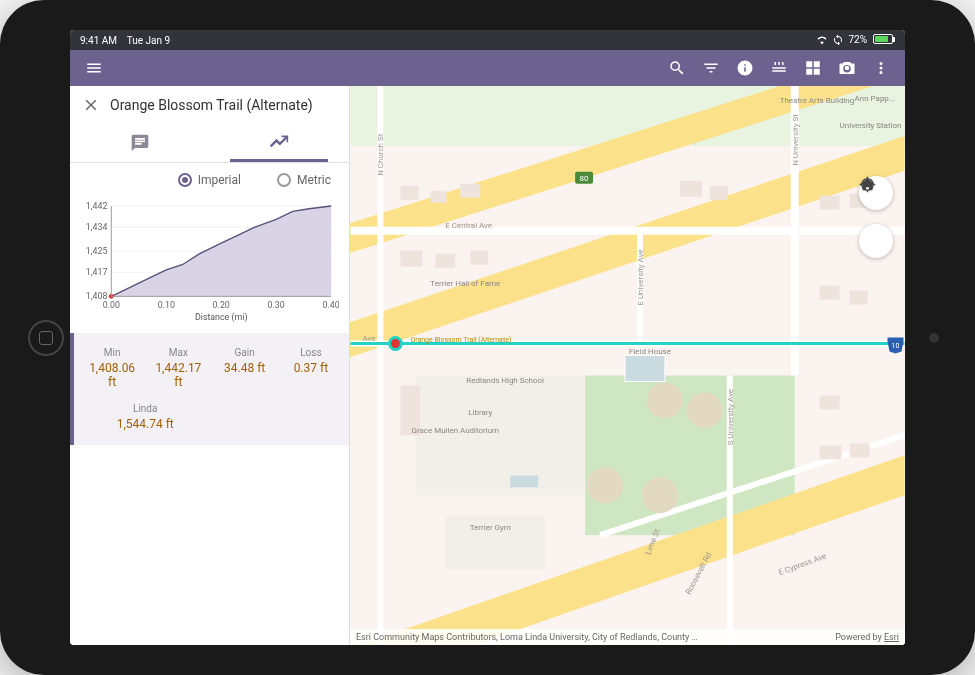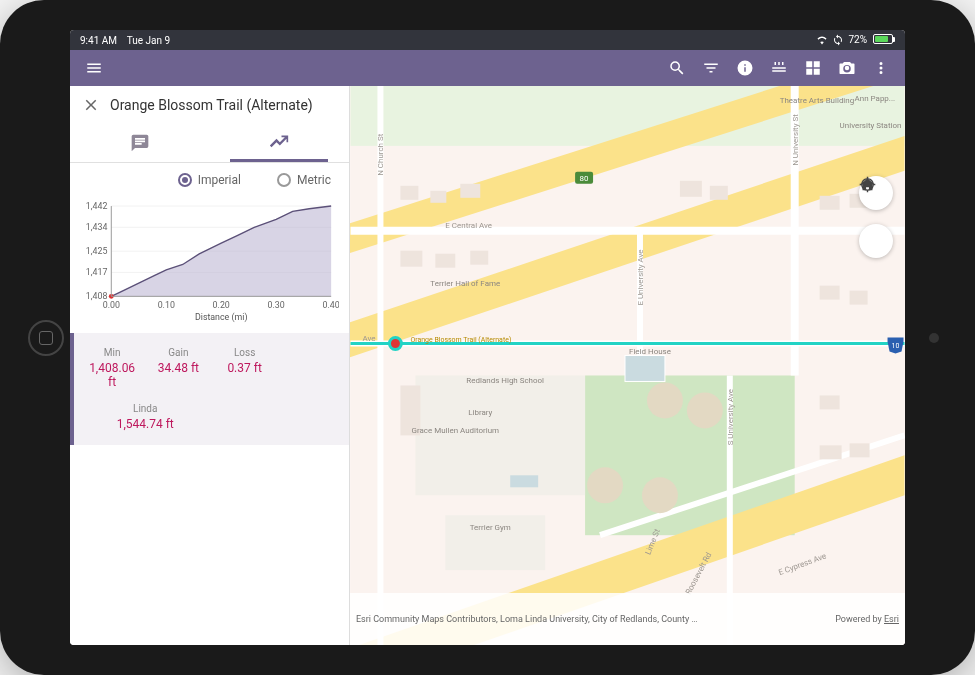--- a/index.html
+++ b/index.html
@@ -33,30 +33,30 @@
 .radio.selected .radio-circle { border-color:#6d628f; }
 .radio.selected .radio-circle::after { content:""; width:6px; height:6px; background:#6d628f; border-radius:50%; }
 .chart-wrap { padding:4px 10px 2px 4px; }
 .chart-svg { width:100%; height:130px; }
 .axis-text { font-size:9px; fill:#666; }
 .axis-title { font-size:9px; fill:#555; }
 .stats-block { display:flex; border-left:4px solid #6d628f; background:#f3f1f5; }
 .stats-grid { flex:1; display:grid; grid-template-columns:1fr 1fr 1fr 1fr; padding:14px 10px; column-gap:10px; row-gap:14px; }
 .stat { text-align:center; }
 .stat-label { font-size:10px; color:#888; margin-bottom:3px; }
-.stat-value { font-size:12px; color:#be185d; }
+.stat-value { font-size:12px; color:#a16207; }
 .stat-full { grid-column:1/3; }
 .map { flex:1; position:relative; background:#fdf5f2; overflow:hidden; }
 .map svg { position:absolute; inset:0; width:100%; height:100%; }
 .map-controls { position:absolute; right:12px; top:90px; display:flex; flex-direction:column; gap:14px; }
 .map-ctrl-btn { width:34px; height:34px; background:#fff; border-radius:50%; box-shadow:0 1px 4px rgba(0,0,0,.25); display:flex; align-items:center; justify-content:center; cursor:pointer; }
 .map-ctrl-btn svg { fill:#444; width:17px; height:17px; }
 .map svg text.poi { font-size:8px; fill:#8b8680; }
 .map svg text.street { font-size:8px; fill:#9c9690; }
-.attribution { position:absolute; bottom:0; left:0; right:0; background:rgba(255,255,255,.85); font-size:9px; color:#666; padding:21px 6px; display:flex; justify-content:space-between; }
+.attribution { position:absolute; bottom:0; left:0; right:0; background:rgba(255,255,255,.85); font-size:9px; color:#666; padding:3px 6px; display:flex; justify-content:space-between; }
 .battery { display:inline-flex; align-items:center; }
 .battery-body { width:20px; height:10px; border:1px solid #fff; border-radius:2px; position:relative; margin-left:2px; }
 .battery-fill { position:absolute; left:1px; top:1px; bottom:1px; width:72%; background:#5bd75b; border-radius:1px; }
 .battery-tip { width:2px; height:5px; background:#fff; border-radius:0 1px 1px 0; }
 </style>
 </head>
 <body>
 
 <div class="tablet-frame">
   <div class="home-btn"></div>
@@ -193,20 +193,24 @@
             </svg>
         </div>
 
         <div class="stats-block">
           <div class="stats-grid">
             <div class="stat">
                 <div class="stat-label">Min</div>
                 <div class="stat-value">1,408.06 ft</div>
               </div>
             <div class="stat">
+                <div class="stat-label">Max</div>
+                <div class="stat-value">1,442.17 ft</div>
+              </div>
+            <div class="stat">
                 <div class="stat-label">Gain</div>
                 <div class="stat-value">34.48 ft</div>
               </div>
             <div class="stat">
                 <div class="stat-label">Loss</div>
                 <div class="stat-value">0.37 ft</div>
               </div>
             <div class="stat stat-full">
                 <div class="stat-label">Linda</div>
                 <div class="stat-value">1,544.74 ft</div>

